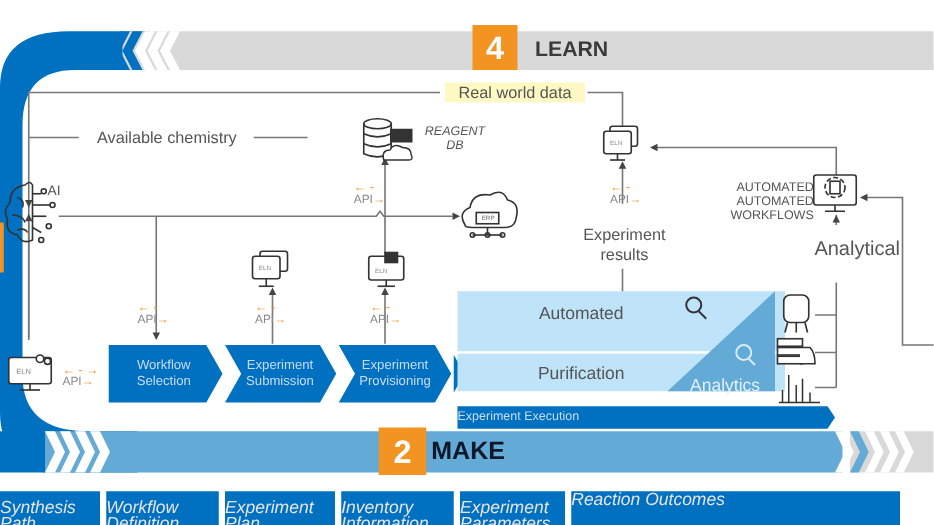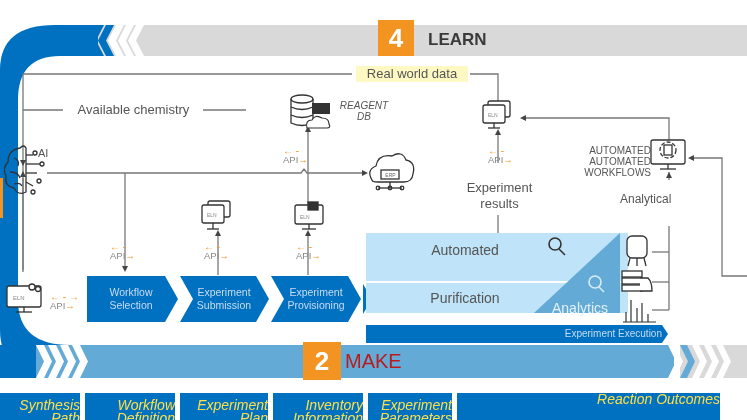--- a/index.html
+++ b/index.html
@@ -1,21 +1,21 @@
 <!DOCTYPE html>
 <html><head>
 <meta charset="utf-8">
 <style>
   html,body{margin:0;padding:0;background:#fff;}
   body{width:747px;height:420px;overflow:hidden;position:relative;font-family:"Liberation Sans",sans-serif;}
   .abs{position:absolute;}
   .lbl{color:#555;font-size:13px;text-align:center;line-height:16px;}
   .sm{color:#555;font-size:10px;text-align:center;line-height:11px;}
   .step{color:#c8dcf2;font-size:10.5px;text-align:center;line-height:13px;display:flex;align-items:center;justify-content:center;}
-  .bot{position:absolute;top:393px;height:27px;background:#0070c0;color:#fde047;font-style:italic;font-size:14px;text-align:right;line-height:13px;overflow:hidden;}
+  .bot{position:absolute;top:393px;height:27px;background:#0070c0;color:#e5e5e5;font-style:italic;font-size:14px;text-align:left;line-height:13px;overflow:hidden;}
   .api{position:absolute;font-size:9.5px;color:#888;}
 </style>
 </head>
 <body>
 
 <svg class="abs" style="left:0;top:0" width="747" height="420">
 
   <path d="M0,70 Q0,25 55,25 L120,25 L120,56 L60,56 Q18,56 18,100 L18,300 Q18,345 70,345 L110,345 L110,378 L60,378 Q0,378 0,330 Z" fill="#0070c0"></path>
 
   <rect x="98" y="25" width="649" height="31" fill="#d9d9d9"></rect>
@@ -201,21 +201,21 @@
     <line x1="637" y1="322" x2="637" y2="308"></line>
     <line x1="642" y1="322" x2="642" y2="303"></line>
     <line x1="648" y1="322" x2="648" y2="314"></line>
   </g>
 </svg>
 
 <div class="abs" style="left:378px;top:20px;width:36px;height:36px;background:#f39322;color:#fff;font-size:26px;font-weight:bold;text-align:center;line-height:36px;">4</div>
 <div class="abs" style="left:428px;top:30px;font-size:17px;font-weight:bold;color:#3a3a3a;">LEARN</div>
 
 <div class="abs" style="left:303px;top:342px;width:38px;height:38px;background:#f39322;color:#fff;font-size:26px;font-weight:bold;text-align:center;line-height:38px;">2</div>
-<div class="abs" style="left:345px;top:350px;font-size:20px;font-weight:normal;color:#b91c1c;">MAKE</div>
+<div class="abs" style="left:345px;top:350px;font-size:20px;font-weight:bold;color:#0f172a;">MAKE</div>
 
 <div class="abs lbl" style="left:356px;top:66px;width:112px;background:#fef9c3;">Real world data</div>
 <div class="abs lbl" style="left:66px;top:102px;width:135px;">Available chemistry</div>
 
 <div class="abs sm" style="left:334px;top:100px;width:60px;font-style:italic;">
   <div>REAGENT</div>
   <div>DB</div>
 </div>
 
 <div class="abs sm" style="left:38px;top:148px;font-size:11px;">AI</div>
@@ -226,21 +226,21 @@
   <div>Experiment</div>
   <div>results</div>
 </div>
 
 <div class="abs sm" style="left:573px;top:145px;width:78px;text-align:right;">
   <div>AUTOMATED</div>
   <div>AUTOMATED</div>
   <div>WORKFLOWS</div>
 </div>
 
-<div class="abs" style="left:620px;top:192px;width:100px;font-size:12px;color:#555;text-align:left;line-height:15px;">
+<div class="abs" style="left:620px;top:192px;width:100px;font-size:16px;color:#555;text-align:right;line-height:15px;">
   <div>Analytical</div>
 </div>
 
 <div class="api" style="left:283px;top:148px;">
   <span style="color:#f39322;display:block;line-height:6px;font-size:10px;">← -</span>
   <span>API</span><span style="color:#f39322;">→</span>
 </div>
 <div class="api" style="left:488px;top:148px;">
   <span style="color:#f39322;display:block;line-height:6px;font-size:10px;">← -</span>
   <span>API</span><span style="color:#f39322;">→</span>
@@ -284,21 +284,21 @@
       <div>Experiment</div>
   <div>Provisioning</div>
     </div>
 </div>
 
 <div class="abs lbl" style="left:400px;top:241px;width:130px;font-size:14px;line-height:18px;">
   <div>Automated</div>
 </div>
 <div class="abs lbl" style="left:400px;top:290px;width:130px;font-size:14px;">Purification</div>
 <div class="abs" style="left:552px;top:300px;font-size:14px;color:#e3f1fb;">Analytics</div>
-<div class="abs" style="left:366px;top:328px;width:296px;text-align:right;font-size:10px;color:#c8dcf2;">Experiment Execution</div>
+<div class="abs" style="left:366px;top:328px;width:296px;text-align:left;font-size:10px;color:#c8dcf2;">Experiment Execution</div>
 
 <div class="bot" style="left:0;width:80px;">
   <div style="margin-top:6px;">Synthesis</div>
   <div>Path</div>
 </div>
 <div class="bot" style="left:85px;width:90px;">
   <div style="margin-top:6px;">Workflow</div>
   <div>Definition</div>
 </div>
 <div class="bot" style="left:180px;width:88px;">

